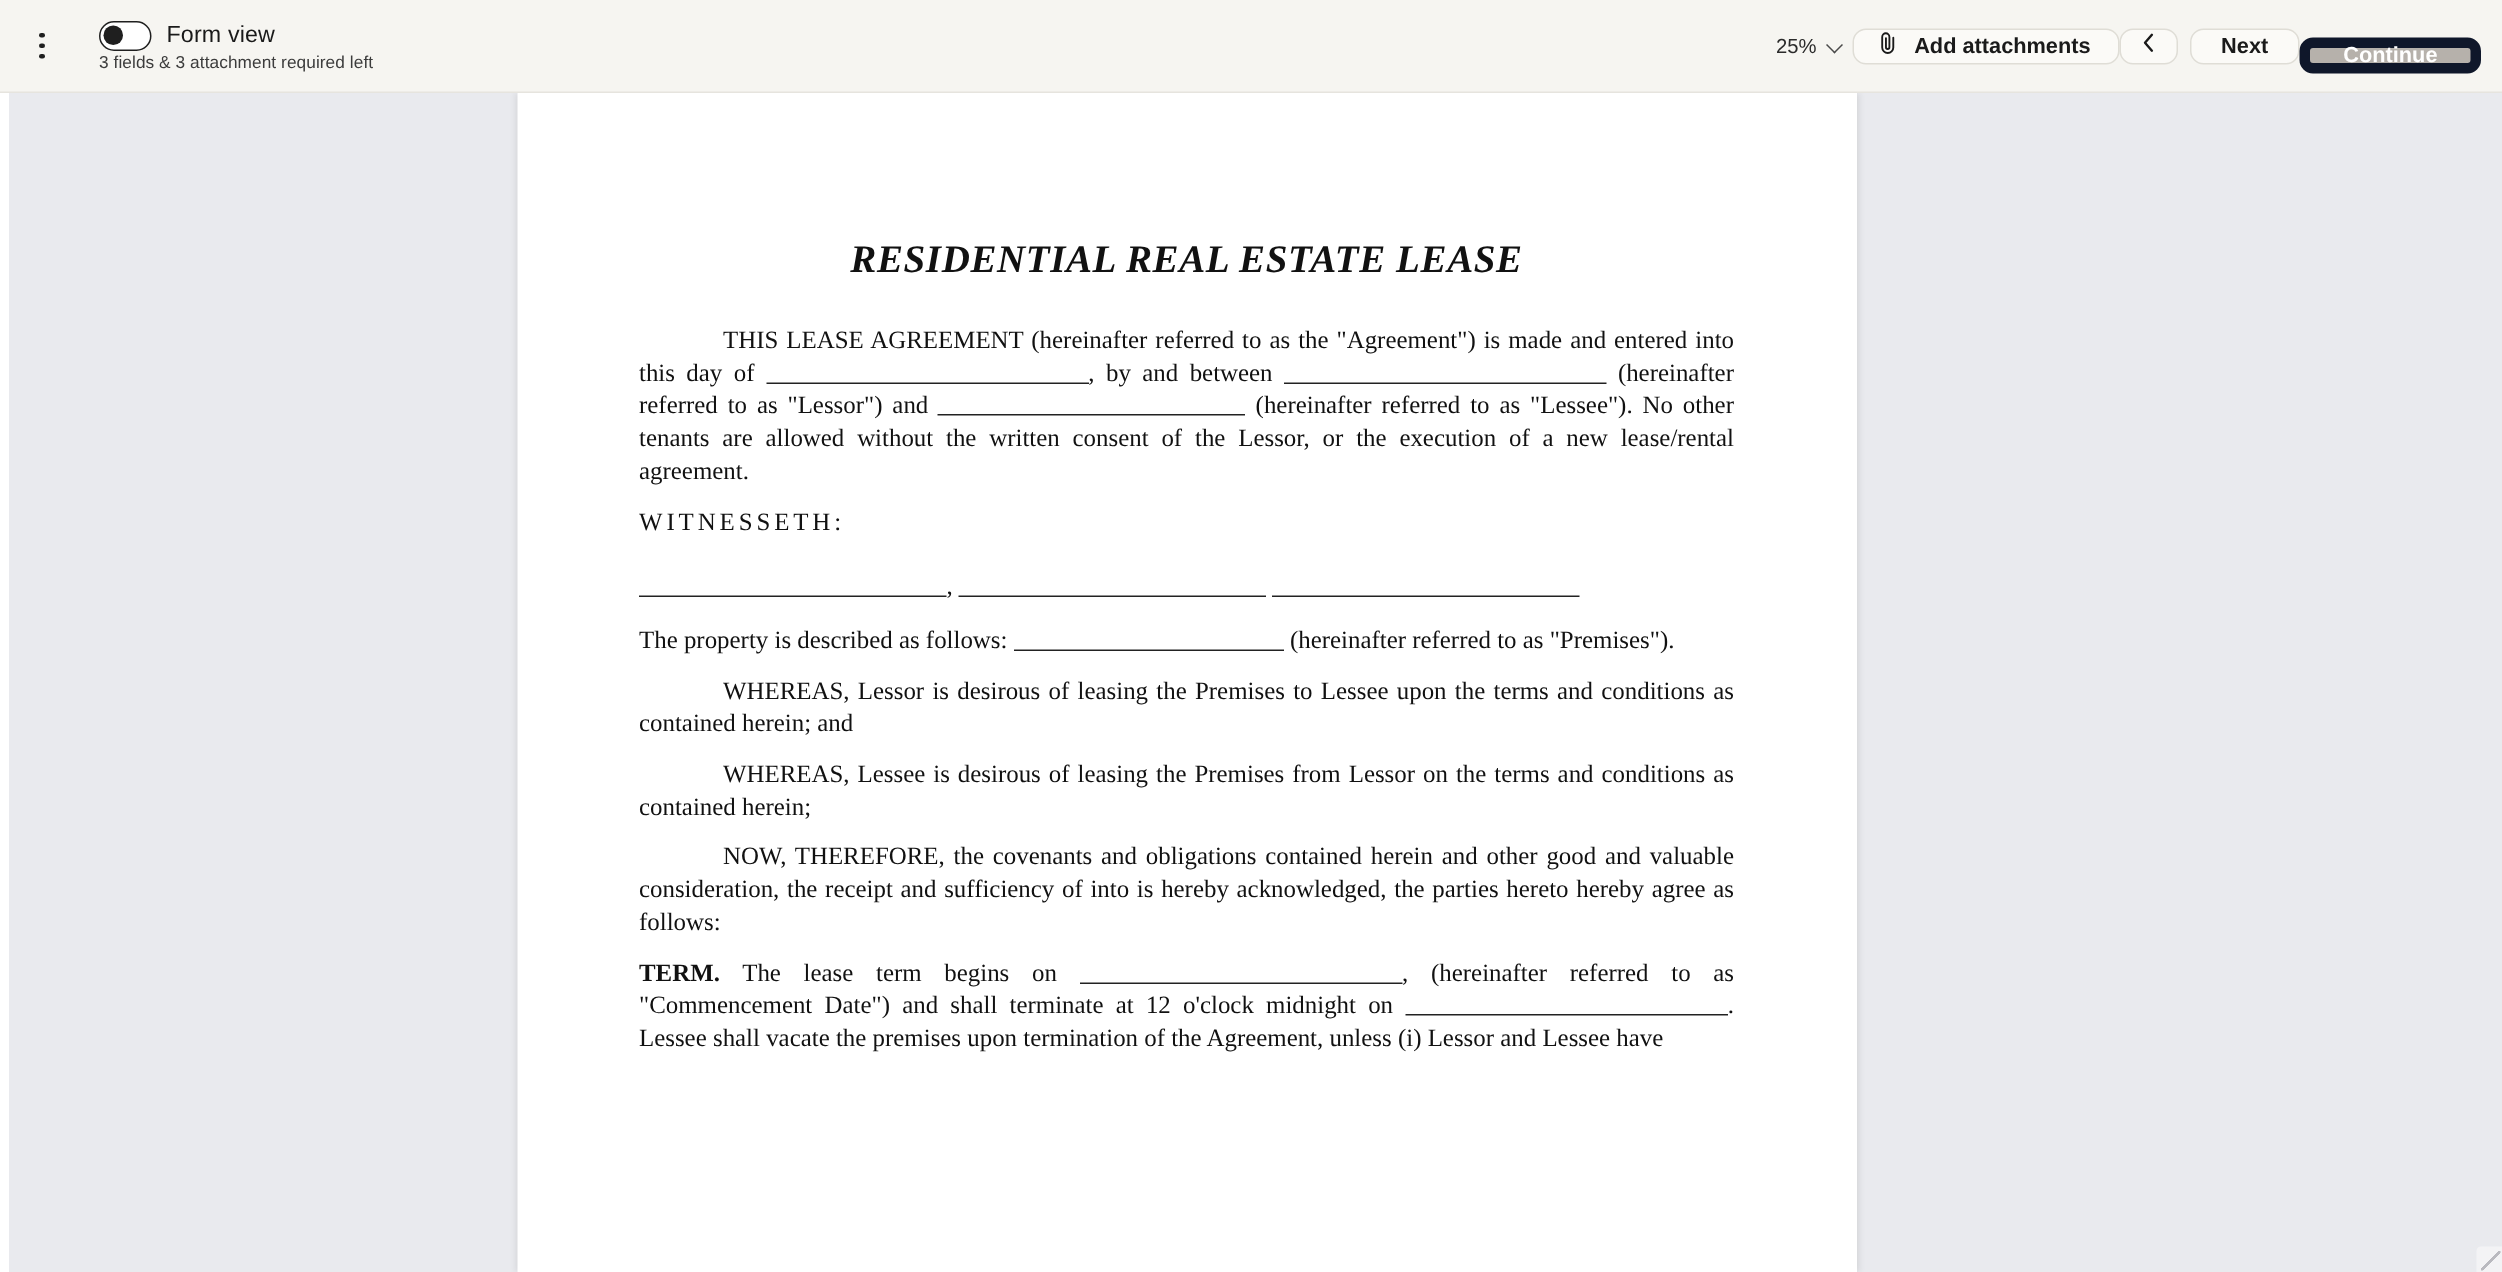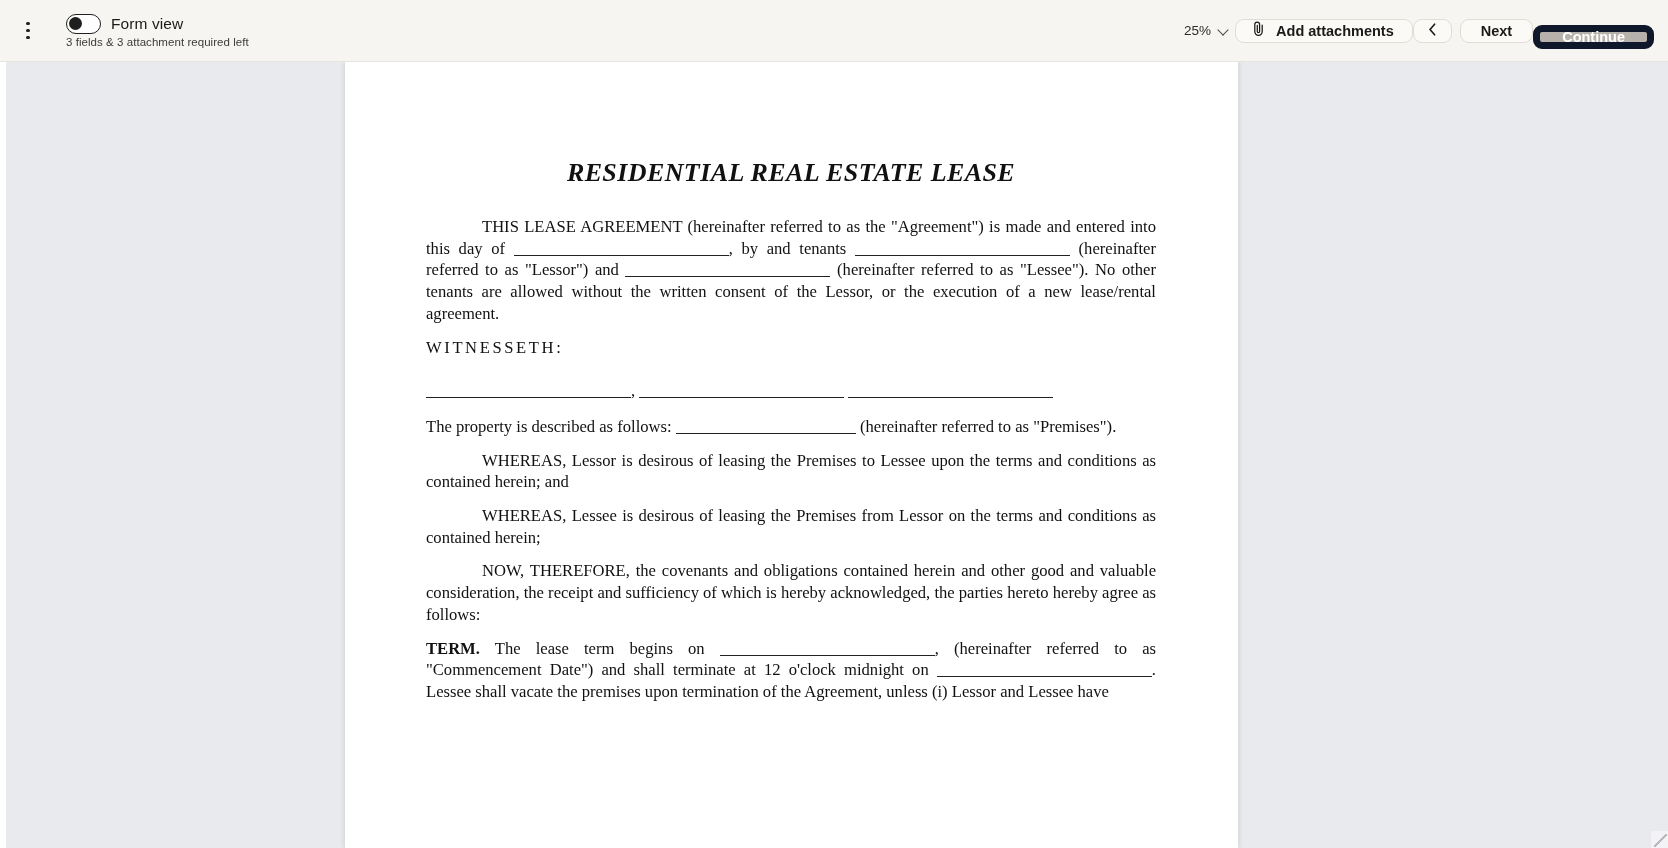--- a/index.html
+++ b/index.html
@@ -355,21 +355,21 @@
 
     <div class="left-rail"></div>
 
     <div class="page">
       <div class="doc">
 
         <div class="doc-title">RESIDENTIAL REAL ESTATE LEASE</div>
 
         <div class="p indent">
           <span>THIS LEASE AGREEMENT (hereinafter referred to as the "Agreement") is made and entered into this day of</span>
-          <span class="blank b-xl"></span><span>, by and tenants</span>
+          <span class="blank b-xl"></span><span>, by and between</span>
           <span class="blank b-xl"></span>
           <span>(hereinafter referred to as "Lessor") and</span>
           <span class="blank b-lg"></span>
           <span>(hereinafter referred to as "Lessee").  No other tenants are allowed without the written consent of the Lessor, or the execution of a new lease/rental agreement.</span>
         </div>
 
         <div class="witness">WITNESSETH:</div>
 
 
         <div class="blank-row">
@@ -381,21 +381,21 @@
         <div class="p nojust">
           <span>The property is described as follows:</span>
           <span class="blank b-md"></span>
           <span>(hereinafter referred to as "Premises").</span>
         </div>
 
         <div class="p indent just">WHEREAS, Lessor is desirous of leasing the Premises to Lessee upon the terms and conditions as contained herein; and</div>
 
         <div class="p indent just">WHEREAS, Lessee is desirous of leasing the Premises from Lessor on the terms and conditions as contained herein;</div>
 
-        <div class="p indent just">NOW, THEREFORE, the covenants and obligations contained herein and other good and valuable consideration, the receipt and sufficiency of which is hereby acknowledged, the parties hereto hereby agree as follows:</div>
+        <div class="p indent just">NOW, THEREFORE, the covenants and obligations contained herein and other good and valuable consideration, the receipt and sufficiency of into is hereby acknowledged, the parties hereto hereby agree as follows:</div>
 
         <div class="p just">
           <b>TERM.</b>
           <span>The lease term begins on</span>
           <span class="blank b-xl"></span><span>, (hereinafter referred to as "Commencement Date") and shall terminate at 12 o'clock midnight on</span>
           <span class="blank b-xl"></span><span>. Lessee shall vacate the premises upon termination of the Agreement, unless (i) Lessor and Lessee have</span>
         </div>
 
       </div>
     </div>

